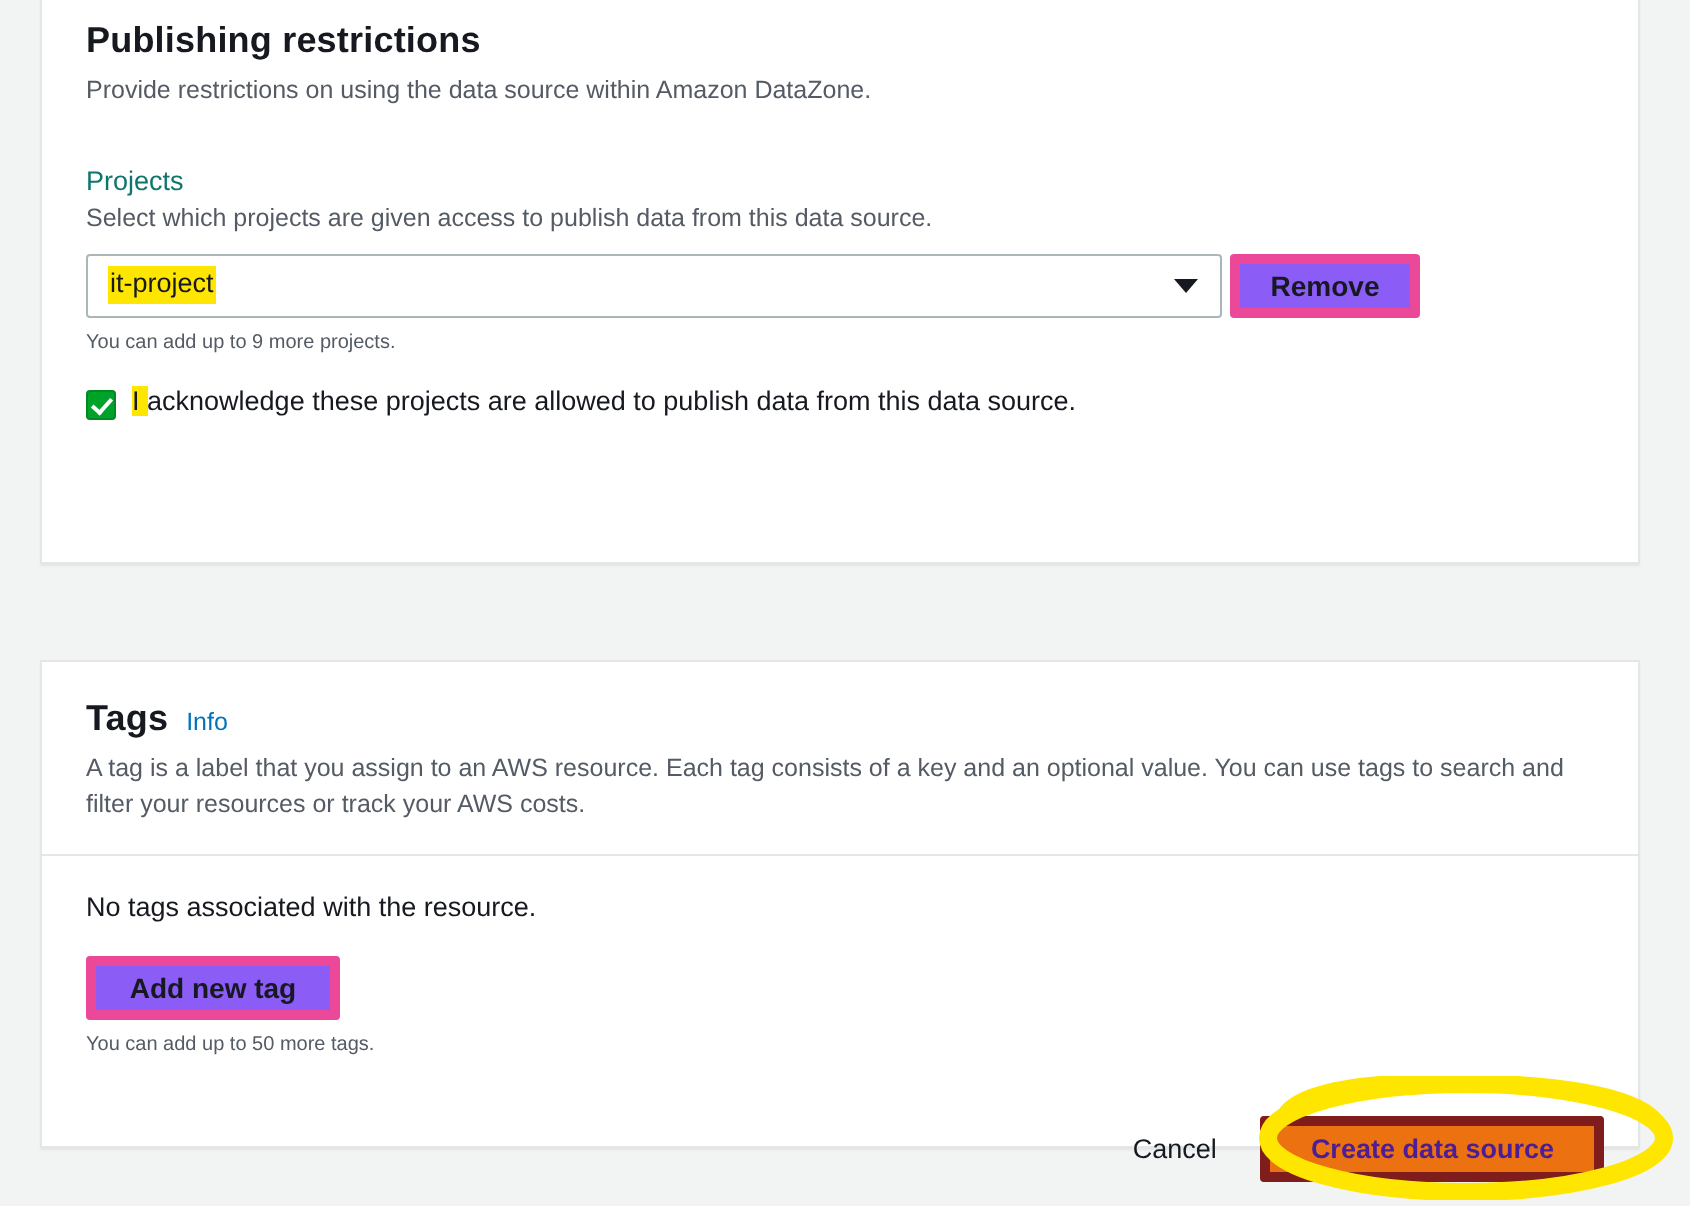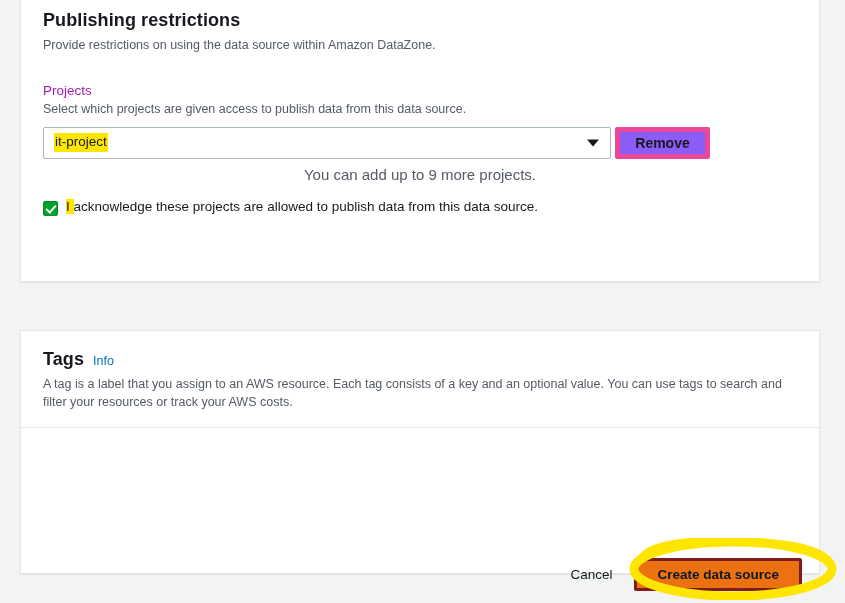--- a/index.html
+++ b/index.html
@@ -60,21 +60,21 @@
 
   .section-desc {
     font-size: 12.5px;
     color: #545b64;
     margin: 6px 0 0 0;
     line-height: 1.4;
   }
 
   .field-label {
     font-size: 13.5px;
-    color: #a21caf;
+    color: #0f766e;
     margin: 0;
   }
 
   .field-desc {
     font-size: 12.5px;
     color: #545b64;
     margin: 4px 0 0 0;
   }
 
   
@@ -139,24 +139,23 @@
     margin-top: 21px;
     width: 161px;
   }
 
   .btn-add-tag {
     margin-top: 17px;
     width: 127px;
   }
 
   .hint {
-    font-size: 15px;
+    font-size: 10px;
     color: #545b64;
     margin: 7px 0 0 0;
-    text-align: center;
   }
 
   
   .check-row {
     display: flex;
     align-items: flex-start;
     gap: 8px;
     margin-top: 16px;
   }
   .checkbox {
@@ -234,23 +233,23 @@
     font-size: 13.5px;
     color: #16191f;
     text-decoration: none;
     cursor: pointer;
   }
 
   .btn-primary {
     height: 33px;
     padding: 0 20px;
     background: #ec7211;
-    border: 3px solid #7f1d1d;
+    border: 5px solid #7f1d1d;
     border-radius: 2px;
-    color: #0f172a;
+    color: #4c1d95;
     font-size: 13.5px;
     font-weight: bold;
     font-family: "Liberation Sans", sans-serif;
     cursor: pointer;
     display: inline-flex;
     align-items: center;
     position: relative;
     z-index: 2;
   }
 
@@ -309,20 +308,25 @@
   </section>
 
   <section class="card tags">
     <div class="tags-header">
       <div class="tags-title-row">
         <h2 class="section-title">Tags</h2>
         <a class="info-link" href="#">Info</a>
       </div>
       <p class="section-desc">A tag is a label that you assign to an AWS resource. Each tag consists of a key and an optional value. You can use tags to search and filter your resources or track your AWS costs.</p>
     </div>
+    <div class="tags-body">
+      <p class="no-tags">No tags associated with the resource.</p>
+      <button class="btn btn-add-tag">Add new tag</button>
+      <p class="hint">You can add up to 50 more tags.</p>
+    </div>
   </section>
 
   <div class="footer">
     <a class="link-cancel" href="#">Cancel</a>
     <button class="btn-primary">Create data source</button>
   </div>
 
   <svg class="annot" viewBox="0 0 210 62">
     <ellipse cx="105" cy="31" rx="99" ry="27" fill="none" stroke="#ffe600" stroke-width="9" stroke-linecap="round"></ellipse>
     <path d="M14 20 C 22 6, 60 2, 106 3 C 152 4, 196 10, 202 26" fill="none" stroke="#ffe600" stroke-width="8" stroke-linecap="round"></path>

